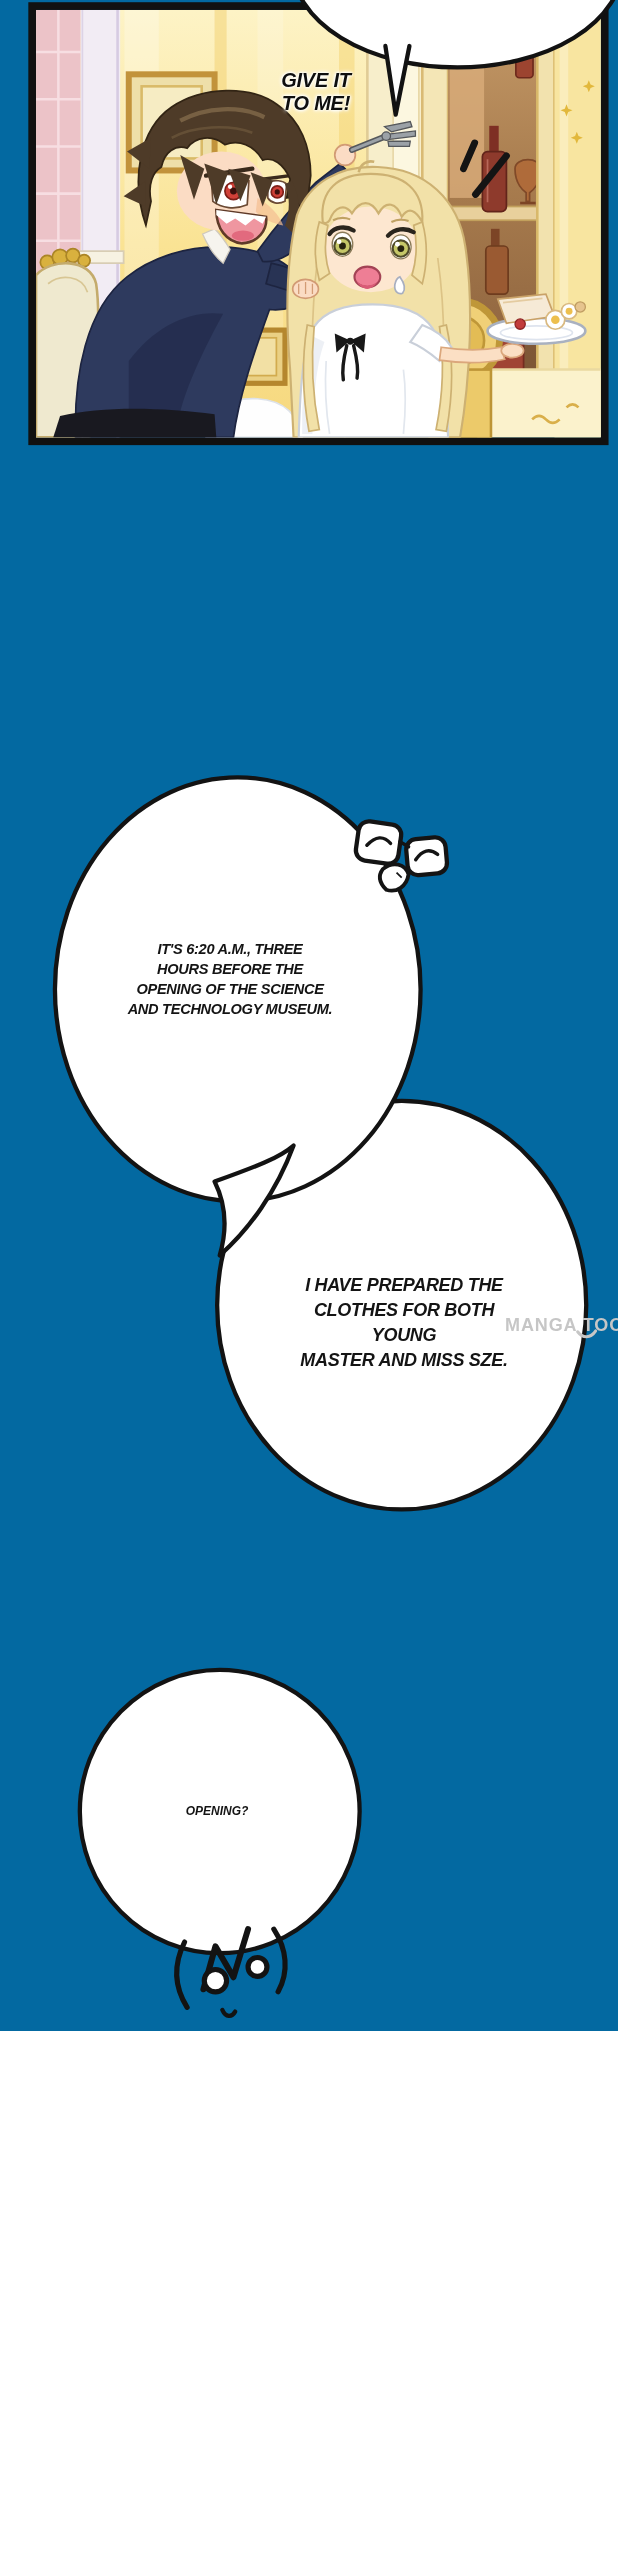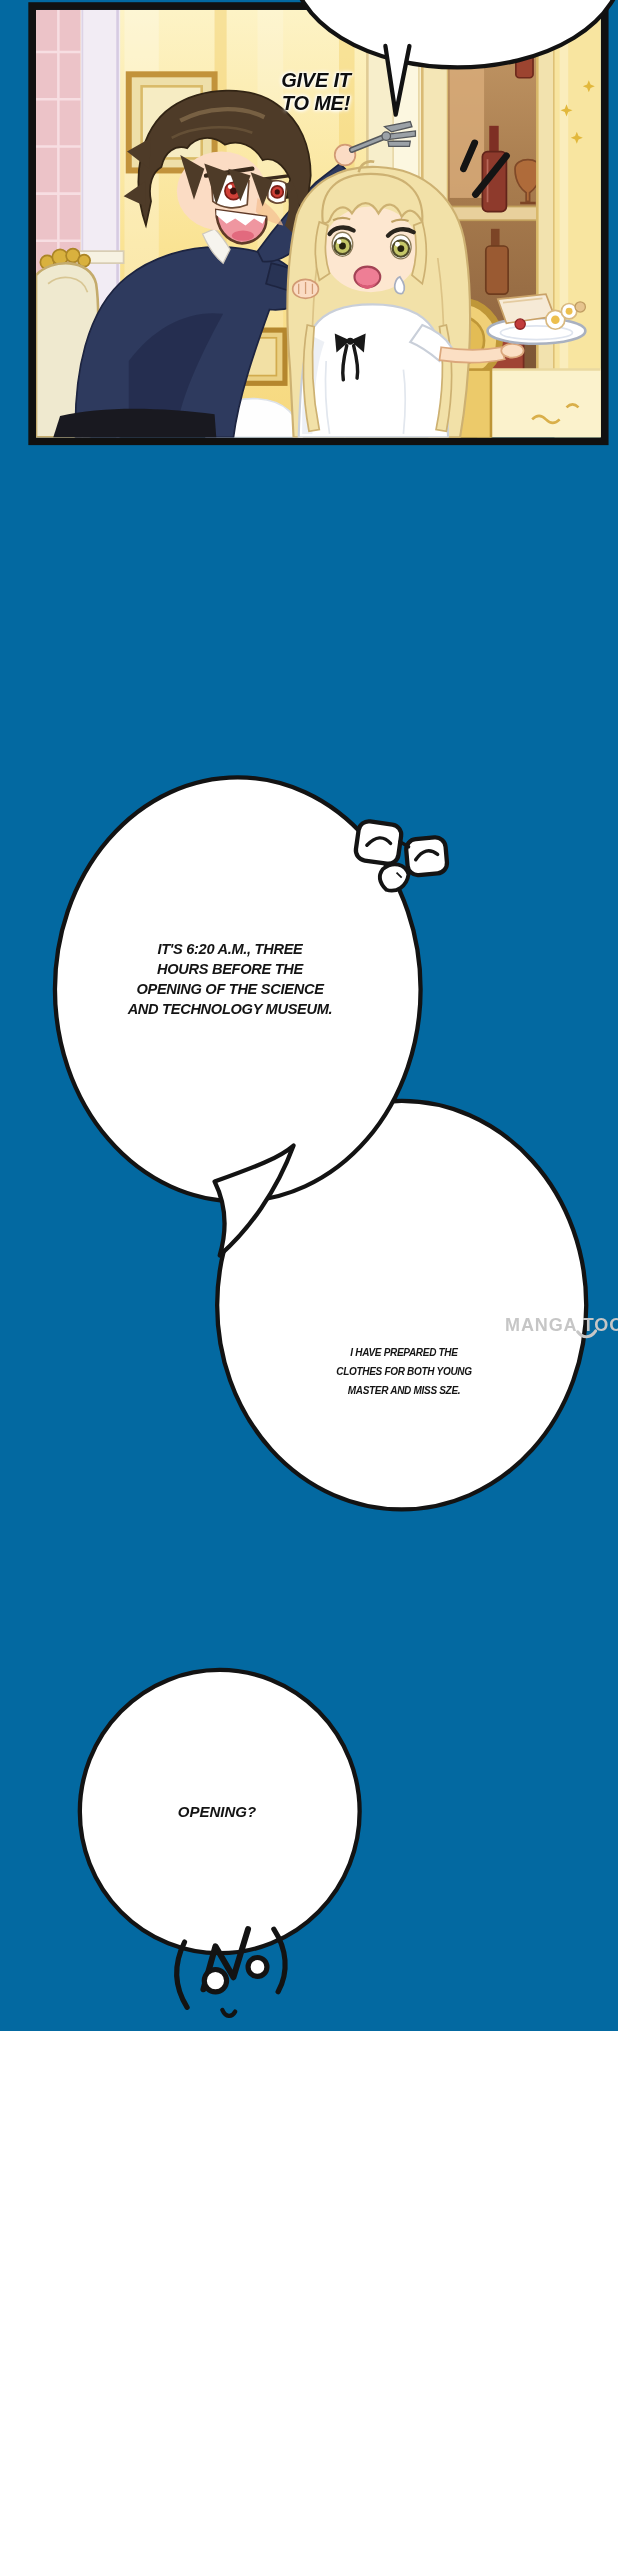--- a/index.html
+++ b/index.html
@@ -22,22 +22,22 @@
     font-weight:700;
     color:#141414;
   }
   .shout{
     left:316px;top:69px;
     font-size:20px;line-height:23px;letter-spacing:-0.2px;
     color:#0e0e0e;
     text-shadow:0 0 2.6px #fff,0 0 2.6px #fff,0 0 4.3px #fff,0 0 5.2px #fff;
   }
   .b1{left:230px;top:939px;font-size:14.6px;line-height:20px;letter-spacing:-0.3px;}
-  .b2{left:404px;top:1343px;font-size:10px;line-height:19px;letter-spacing:-0.3px;}
-  .b3{left:217px;top:1802px;font-size:15px;line-height:19px;}
+  .b2{left:404px;top:1273px;font-size:18px;line-height:25px;letter-spacing:-0.3px;}
+  .b3{left:217px;top:1802px;font-size:12px;line-height:19px;}
   .b4{left:292px;top:2286px;font-size:13.3px;line-height:19px;letter-spacing:-0.3px;}
   .watermark{
     position:absolute;left:505px;top:1315px;
     font-style:normal;font-weight:700;
     font-size:18px;letter-spacing:0.9px;
     color:#c6c6c6;white-space:nowrap;
     transform:none;text-align:left;
   }
 </style>
 </head>

